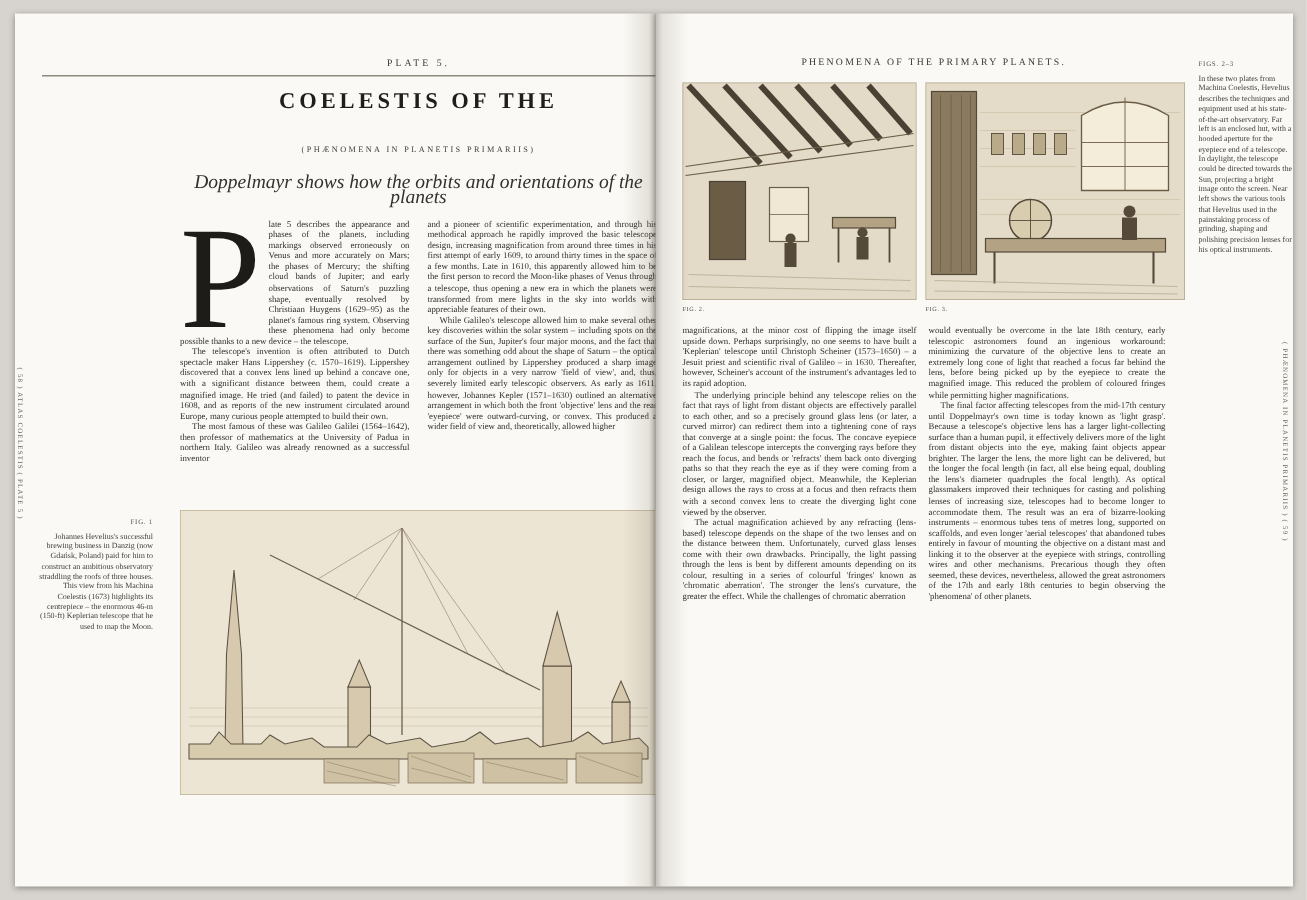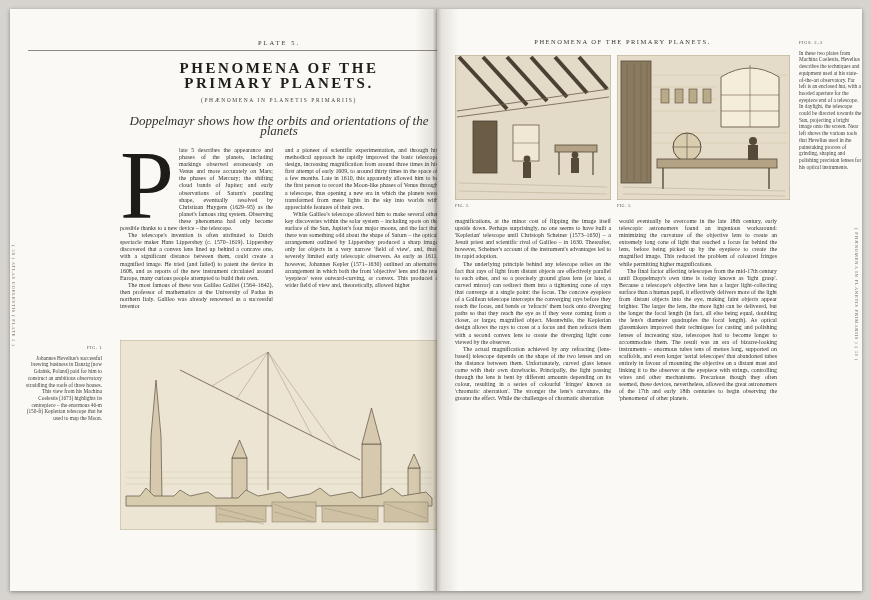--- a/index.html
+++ b/index.html
@@ -38,22 +38,21 @@
 
 <div id="stage">
 
   <div class="page" id="left-page">
     <div class="abs vtext" style="left:1px;top:236px;height:150px;">( 58 )   ATLAS COELESTIS   ( PLATE 5 )</div>
 
     <div class="abs plate-label" style="left:110px;top:30px;width:318px;">PLATE 5.</div>
     <div class="abs rule" style="left:18px;top:41px;width:410px;"></div>
 
     <div class="abs main-title" style="left:100px;top:52px;width:338px;">
-      <div>PHENOMENA OF THE</div>
-      <div>PRIMARY PLANETS.</div>
+      <div>COELESTIS OF THE</div>
     </div>
 
     <div class="abs subtitle" style="left:100px;top:88px;width:338px;">(PHÆNOMENA IN PLANETIS PRIMARIIS)</div>
 
     <div class="abs intro" style="left:100px;top:107px;width:338px;">
       <div>Doppelmayr shows how the orbits and orientations of the planets</div>
     </div>
 
     <div class="abs cols" style="left:110px;top:138px;width:318px;">
       <div class="bodycol" style="width:153px;margin-right:12px;">

